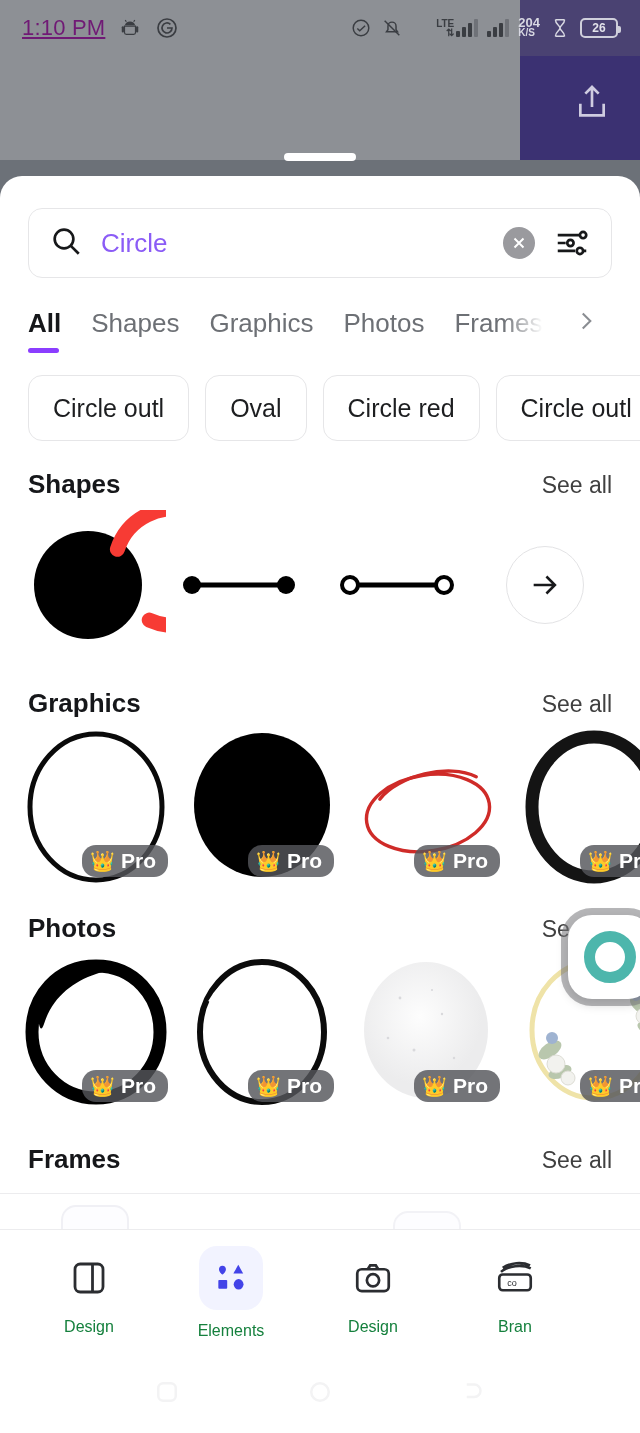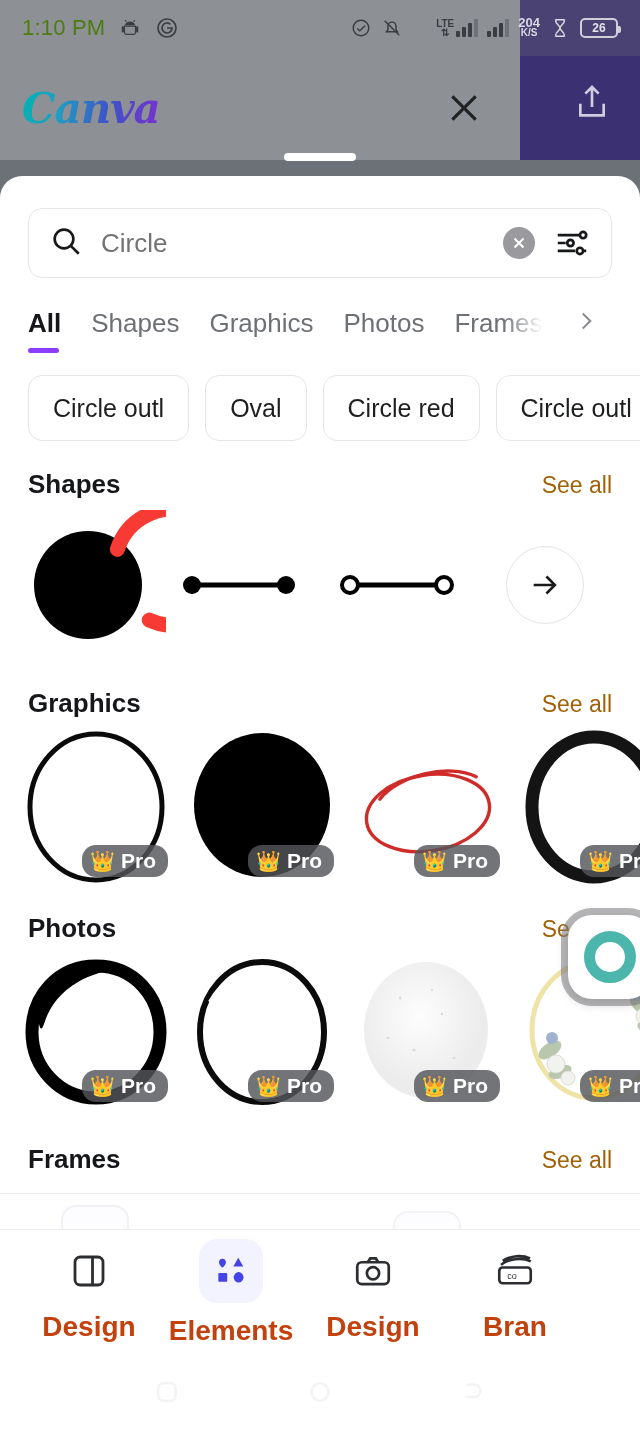--- a/index.html
+++ b/index.html
@@ -25,24 +25,24 @@
   .scrim-right { position: absolute; left: 520px; top: 0; width: 120px; height: 56px; background: #4a4272; }
   .scrim-lower { position: absolute; left: 0; top: 160px; width: 640px; height: 24px; background: #6c7178; }
 
   
   .statusbar {
     position: absolute; left: 0; top: 0; width: 640px; height: 56px;
     display: flex; align-items: center; justify-content: space-between;
     padding: 0 22px; z-index: 40;
   }
   .status-left { display: flex; align-items: center; gap: 14px; }
-  .status-time { font-size: 22px; color: #4d7c0f; letter-spacing: .2px; }
+  .status-time { font-size: 22px; color: #701a75; letter-spacing: .2px; text-decoration: underline; }
   .status-right { display: flex; align-items: center; gap: 9px; color: #3a3d42; }
   .si { display: flex; align-items: center; }
-  .netspeed { font-size: 11px; line-height: 10px; text-align: center; font-weight: bold; color: #d8d8e2; }
+  .netspeed { font-size: 11px; line-height: 10px; text-align: left; font-weight: bold; color: #d8d8e2; }
   .batt {
     width: 38px; height: 20px; border: 2px solid #cfcfdb; border-radius: 5px;
     display: flex; align-items: center; justify-content: center;
     font-size: 12px; color: #e2e2ea; position: relative; font-weight: bold;
   }
   .batt::after { content: ""; position: absolute; right: -5px; top: 6px; width: 3px; height: 7px; background: #cfcfdb; border-radius: 0 2px 2px 0; }
   .bars { display: flex; align-items: flex-end; gap: 2px; height: 18px; }
   .bars i { width: 4px; background: currentColor; display: block; border-radius: 1px; }
 
   
@@ -69,21 +69,21 @@
     position: absolute; left: 0; top: 176px; width: 640px; height: 1257px;
     background: #ffffff; border-radius: 22px 22px 0 0; z-index: 20; overflow: hidden;
   }
 
   
   .searchbar {
     margin: 32px 28px 0 28px; height: 70px; border: 1.5px solid #e6e6e8; border-radius: 14px;
     display: flex; align-items: center; padding: 0 20px; gap: 18px; background: #fff;
   }
   .search-input {
-    flex: 1; border: none; outline: none; font-size: 26px; color: #737373;
+    flex: 1; border: none; outline: none; font-size: 26px; color: #8b5cf6;
     font-family: "Liberation Sans", sans-serif; background: transparent;
   }
   .clear-btn {
     width: 32px; height: 32px; border-radius: 50%; background: #9a9a9e; color: #fff;
     display: flex; align-items: center; justify-content: center; flex: 0 0 auto;
   }
   .filter-btn { width: 38px; height: 38px; flex: 0 0 auto; color: #17181a; }
 
   
   .tabs {
@@ -107,21 +107,21 @@
     display: flex; align-items: center; padding: 0 24px; font-size: 25px; color: #1d1e20;
     flex: 0 0 auto;
   }
 
   
   .sec-head {
     display: flex; align-items: baseline; justify-content: space-between;
     padding: 0 28px; margin-top: 28px;
   }
   .sec-title { font-size: 26px; font-weight: bold; color: #16171a; }
-  .see-all { font-size: 23px; color: #a16207; }
+  .see-all { font-size: 23px; color: #404040; }
 
   
   .row { display: flex; align-items: center; gap: 0; padding-left: 0; margin-top: 10px; white-space: nowrap; }
   .cell { position: relative; flex: 0 0 auto; display: flex; align-items: center; justify-content: center; }
 
   
   .shapes-row { height: 150px; padding-left: 16px; gap: 8px; }
   .sh-circle { width: 150px; height: 150px; position: relative; }
   .sh-line { width: 150px; height: 150px; position: relative; }
   .arrow-btn {
@@ -160,21 +160,21 @@
     padding-left: 18px; z-index: 60; white-space: nowrap;
   }
   .nav-item {
     width: 142px; flex: 0 0 auto; display: flex; flex-direction: column;
     align-items: center; gap: 12px;
   }
   .nav-ico { height: 56px; display: flex; align-items: center; justify-content: center; color: #2b2d31; }
   .nav-ico.active {
     width: 64px; height: 64px; border-radius: 18px; background: #f2f3ff;
   }
-  .nav-label { font-size: 28px; color: #c2410c; font-weight: bold; }
+  .nav-label { font-size: 16px; color: #15803d; }
 
   
   .androidnav {
     position: absolute; left: 0; bottom: 0; width: 640px; height: 78px;
     background: #fff; display: flex; align-items: center; justify-content: space-around;
     padding: 0 90px; z-index: 61;
   }
   .an { color: #f3f3f4; }
 </style>
 </head>
@@ -227,21 +227,21 @@
             <path d="M8 12.5l2.6 2.5L16.5 9.5"></path>
         </svg>
       </span>
       <span class="si">
         <svg width="22" height="22" viewBox="0 0 24 24" fill="none" stroke="currentColor" stroke-width="1.6">
           <path d="M6 16h12l-1.6-2.2V10a4.4 4.4 0 0 0-8.8 0v3.8z"></path>
             <path d="M4 4l16 16"></path>
         </svg>
       </span>
       <span class="si" style="display:flex;align-items:flex-end;gap:2px;">
-        <span style="display:flex;flex-direction:column;align-items:center;line-height:9px;font-size:10px;font-weight:bold;margin-left:24px;">
+        <span style="display:flex;flex-direction:column;align-items:flex-end;line-height:9px;font-size:10px;font-weight:bold;margin-left:24px;">
           <span>LTE</span>
           <span>⇅</span>
         </span>
         <span class="bars">
           <i style="height:6px"></i>
             <i style="height:10px"></i>
             <i style="height:14px"></i>
             <i style="height:18px;opacity:.35"></i>
         </span>
       </span>
@@ -259,28 +259,20 @@
         <svg width="22" height="24" viewBox="0 0 24 24" fill="none" stroke="currentColor" stroke-width="1.6">
           <path d="M7 3h10M7 21h10M7 3c0 5 5 6 5 9s-5 4-5 9M17 3c0 5-5 6-5 9s5 4 5 9"></path>
         </svg>
       </span>
       <span class="batt">
         <span>26</span>
       </span>
     </div>
   </div>
 
-  <div class="canva-header">
-    <span class="canva-logo">Canva</span>
-    <span class="close-x">
-      <svg width="40" height="40" viewBox="0 0 24 24" fill="none" stroke="currentColor" stroke-width="1.9">
-        <path d="M5 5l14 14M19 5L5 19"></path>
-      </svg>
-    </span>
-  </div>
 
   <div class="grabber"></div>
 
   <div class="sheet">
 
     <div class="searchbar">
       <span>
         <svg width="34" height="34" viewBox="0 0 24 24" fill="none" stroke="#17181a" stroke-width="1.9">
           <circle cx="10.6" cy="10.6" r="6.6"></circle>
             <path d="M15.6 15.6L21 21"></path>

